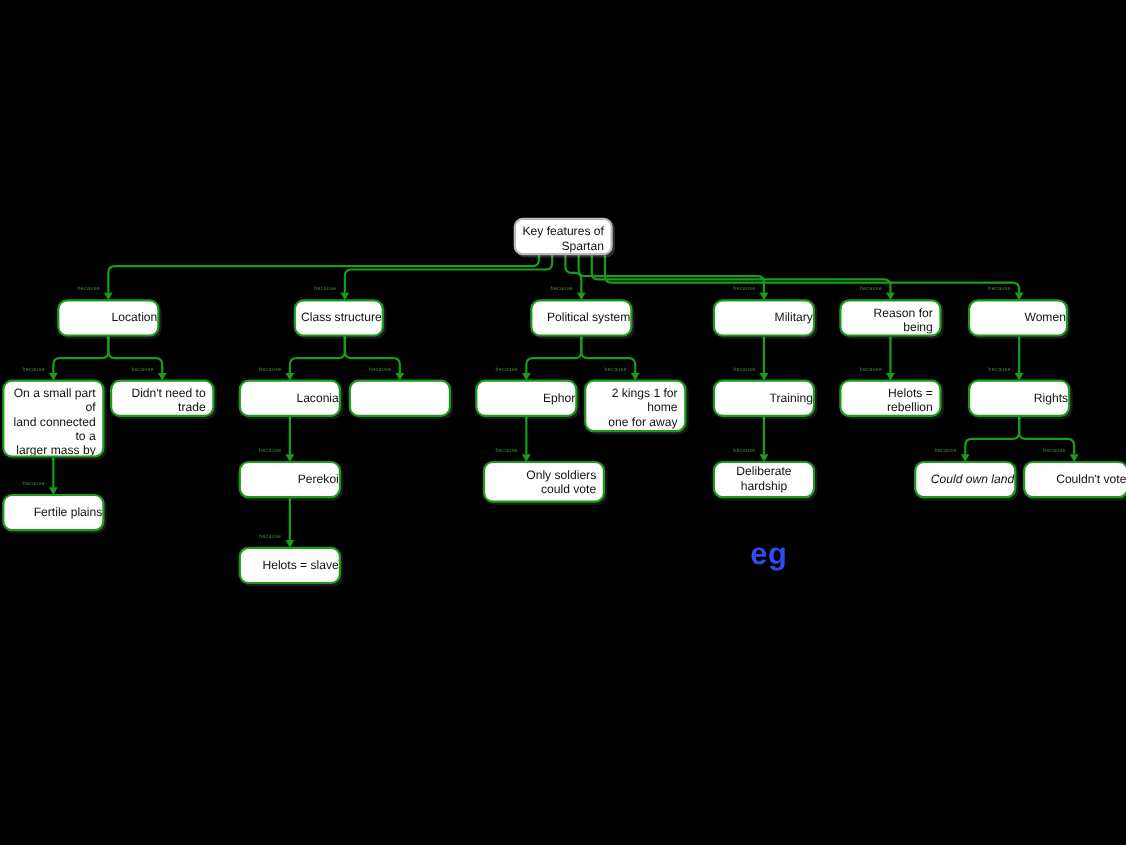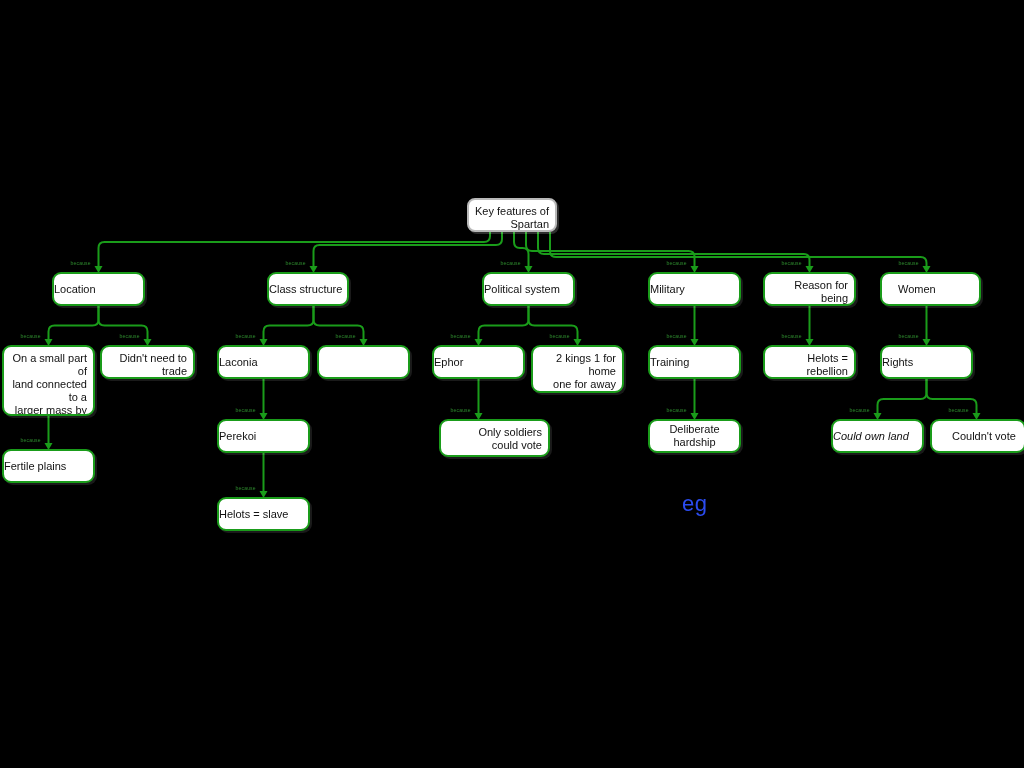--- a/index.html
+++ b/index.html
@@ -21,42 +21,42 @@
   .node .txt{
     position:absolute;
     left:6px; right:6px;
     padding:0;
     white-space:pre-line;
   }
   .node.center .txt{
     left:0;right:0;
     text-align:center;
   }
-  .node.center{display:flex;align-items:center;justify-content:flex-start;}
+  .node.center{display:flex;align-items:center;justify-content:flex-end;}
   .node.center .txt{position:static;text-align:center;}
   .node.topleft .txt{top:5px;text-align:right;}
   .root{
     border:2px solid #b9b9b9;
     border-radius:8px;
     box-shadow:2px 2px 0 rgba(255,255,255,0.18);
   }
   .lbl{
     position:absolute;
     color:#2e8b2e;
     font-size:5px;
     line-height:6px;
     letter-spacing:0.2px;
     font-family:"Liberation Sans",sans-serif;
     white-space:nowrap;
   }
   .eg{
     position:absolute;
     color:#2b4cf0;
-    font-weight:normal;
-    font-size:22px;
+    font-weight:bold;
+    font-size:28px;
     line-height:22px;
     letter-spacing:0.5px;
   }
 </style>
 </head>
 <body>
 
 <div id="stage">
   <svg class="links" id="links" viewBox="0 0 1024 768">
       <path d="M 490 232 L 490 236 Q 490 242 484 242 L 104.5 242 Q 98.5 242 98.5 248 L 98.5 266" fill="none" stroke="#1a9c1a" stroke-width="2" stroke-linecap="butt"></path>
@@ -118,21 +118,21 @@
       <div class="node center" style="left: 482px; top: 272px; width: 93px; height: 34px;">
         <div class="txt">Political system</div>
       </div>
       <div class="node center" style="left: 648px; top: 272px; width: 93px; height: 34px;">
         <div class="txt">Military</div>
       </div>
       <div class="node topleft" style="left: 763px; top: 272px; width: 93px; height: 34px;">
         <div class="txt">Reason for being
 militaristic</div>
       </div>
-      <div class="node center" style="left: 880px; top: 272px; width: 101px; height: 34px; padding-left: 16px;">
+      <div class="node center" style="left: 880px; top: 272px; width: 91px; height: 34px; padding-left: 16px;">
         <div class="txt">Women</div>
       </div>
       <div class="node topleft" style="left: 2px; top: 345px; width: 93px; height: 71px;">
         <div class="txt">On a small part of
 land connected to a
 larger mass by the
 isthmus called
 Peloponnese</div>
       </div>
       <div class="node topleft" style="left: 100px; top: 345px; width: 95px; height: 34px;">

